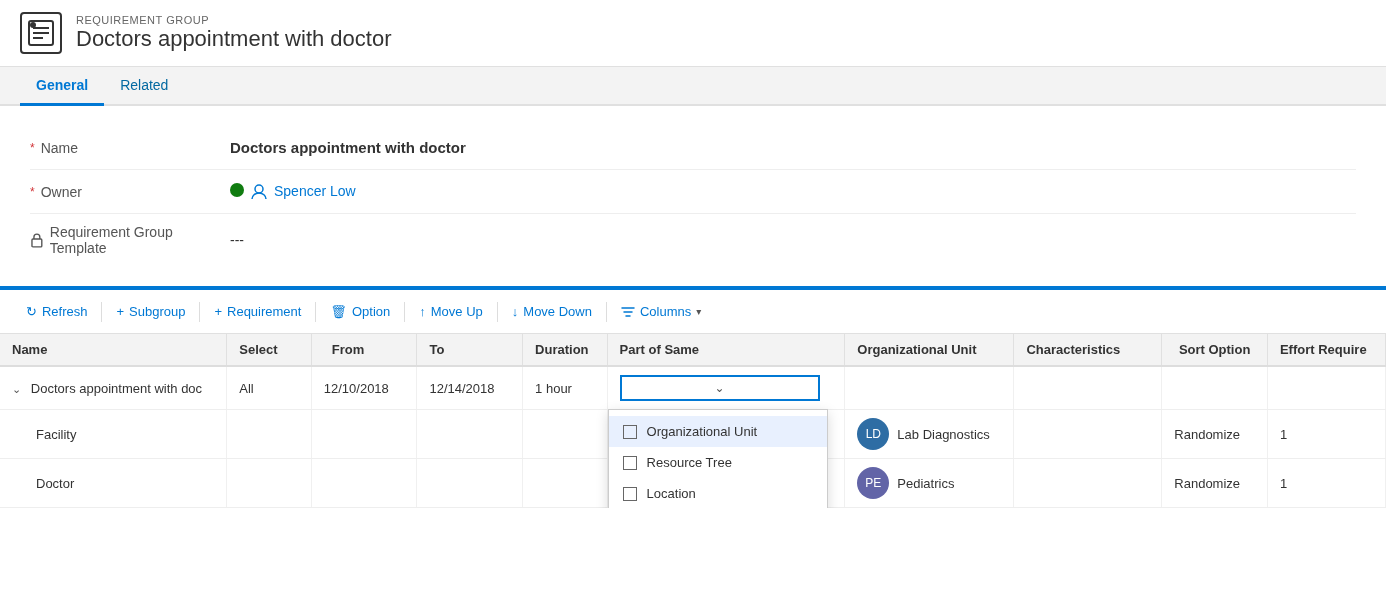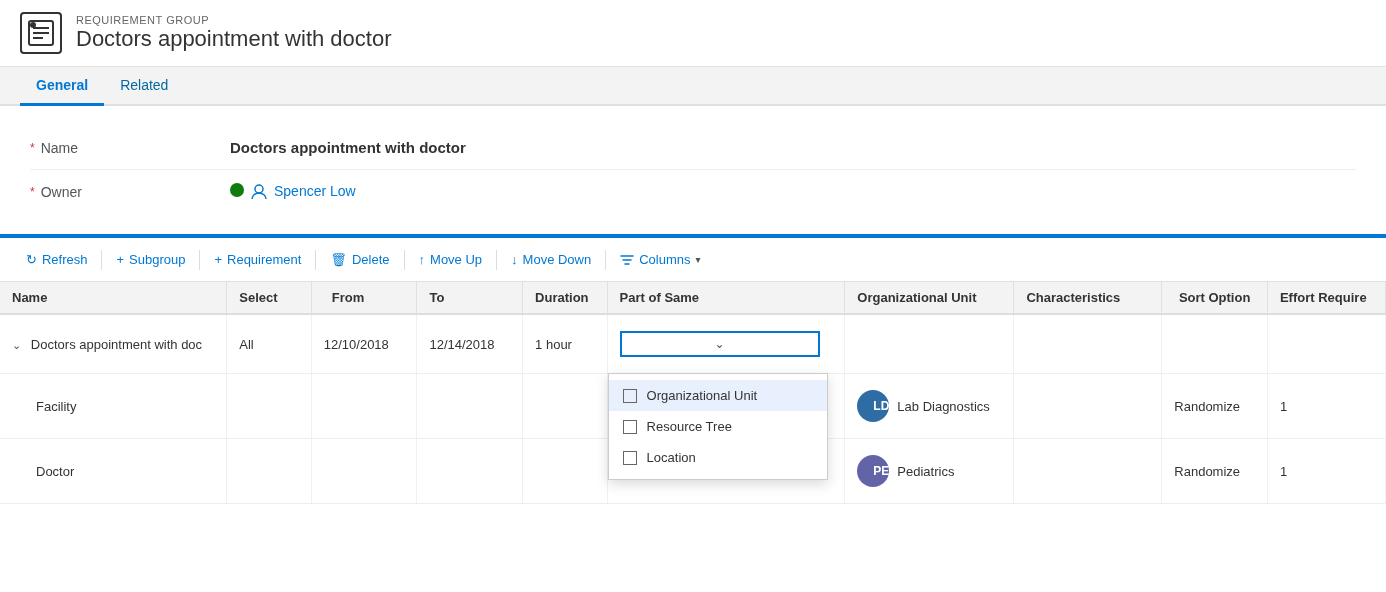--- a/index.html
+++ b/index.html
@@ -113,21 +113,21 @@
       border-right: 1px solid #e0e0e0;
       padding: 8px 12px;
       text-align: left;
       font-weight: 600;
       color: #333;
       white-space: nowrap;
     }
     .data-table td {
       border-bottom: 1px solid #eee;
       border-right: 1px solid #f0f0f0;
-      padding: 16px 12px;
+      padding: 8px 12px;
       vertical-align: middle;
       white-space: nowrap;
     }
 
     
     .dropdown-cell {
       position: relative;
     }
     .dropdown-trigger {
       display: flex; align-items: center; justify-content: center;
@@ -164,22 +164,22 @@
       width: 14px; height: 14px;
       border: 1px solid #666;
       flex-shrink: 0;
       display: inline-block;
     }
 
     
     .avatar {
       width: 32px; height: 32px;
       border-radius: 50%;
-      display: inline-flex; align-items: center; justify-content: flex-end;
-      font-size: 12px; font-weight: 700; color: #fff;
+      display: inline-flex; align-items: center; justify-content: center;
+      font-size: 12px; font-weight: 400; color: #fff;
       flex-shrink: 0;
     }
     .avatar-ld { background: #2e6da4; }
     .avatar-pe { background: #6264a7; }
     .indent { padding-left: 24px; }
   </style>
 </head>
 <body>
 
 <div class="page-header">
@@ -221,20 +221,30 @@
     <div class="owner-icons">
       <span class="status-dot"></span>
       <svg width="18" height="18" viewBox="0 0 18 18" fill="none" xmlns="http://www.w3.org/2000/svg">
         <circle cx="9" cy="6" r="4" stroke="#0078d4" stroke-width="1.5" fill="none"></circle>
         <path d="M2 16c0-3.314 3.134-6 7-6s7 2.686 7 6" stroke="#0078d4" stroke-width="1.5" fill="none"></path>
       </svg>
       <span class="form-value link">Spencer Low</span>
     </div>
   </div>
 
+  <div class="form-row">
+    <div class="form-label">
+      <svg width="14" height="16" viewBox="0 0 14 16" fill="none" xmlns="http://www.w3.org/2000/svg">
+        <rect x="2" y="7" width="10" height="8" rx="1" stroke="#555" stroke-width="1.4" fill="none"></rect>
+        <path d="M4 7V5a3 3 0 016 0v2" stroke="#555" stroke-width="1.4" fill="none"></path>
+      </svg>
+      <span>Requirement Group Template</span>
+    </div>
+    <div class="form-value">---</div>
+  </div>
 </div>
 
 <div class="grid-section">
 
   <div class="toolbar">
     <button class="toolbar-btn">
       <span>↻</span>
       <span>Refresh</span>
     </button>
     <div class="toolbar-separator"></div>
@@ -243,21 +253,21 @@
       <span>Subgroup</span>
     </button>
     <div class="toolbar-separator"></div>
     <button class="toolbar-btn">
       <span>+</span>
       <span>Requirement</span>
     </button>
     <div class="toolbar-separator"></div>
     <button class="toolbar-btn">
       <span>🗑</span>
-      <span>Delete</span>
+      <span>Option</span>
     </button>
     <div class="toolbar-separator"></div>
     <button class="toolbar-btn">
       <span>↑</span>
       <span>Move Up</span>
     </button>
     <div class="toolbar-separator"></div>
     <button class="toolbar-btn">
       <span>↓</span>
       <span>Move Down</span>

